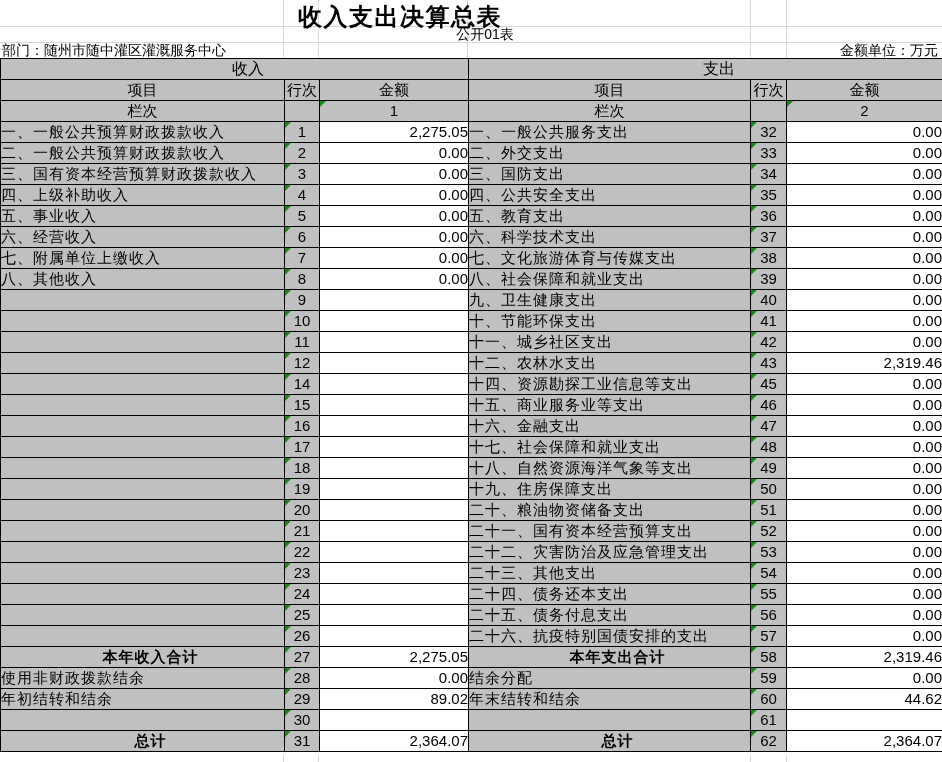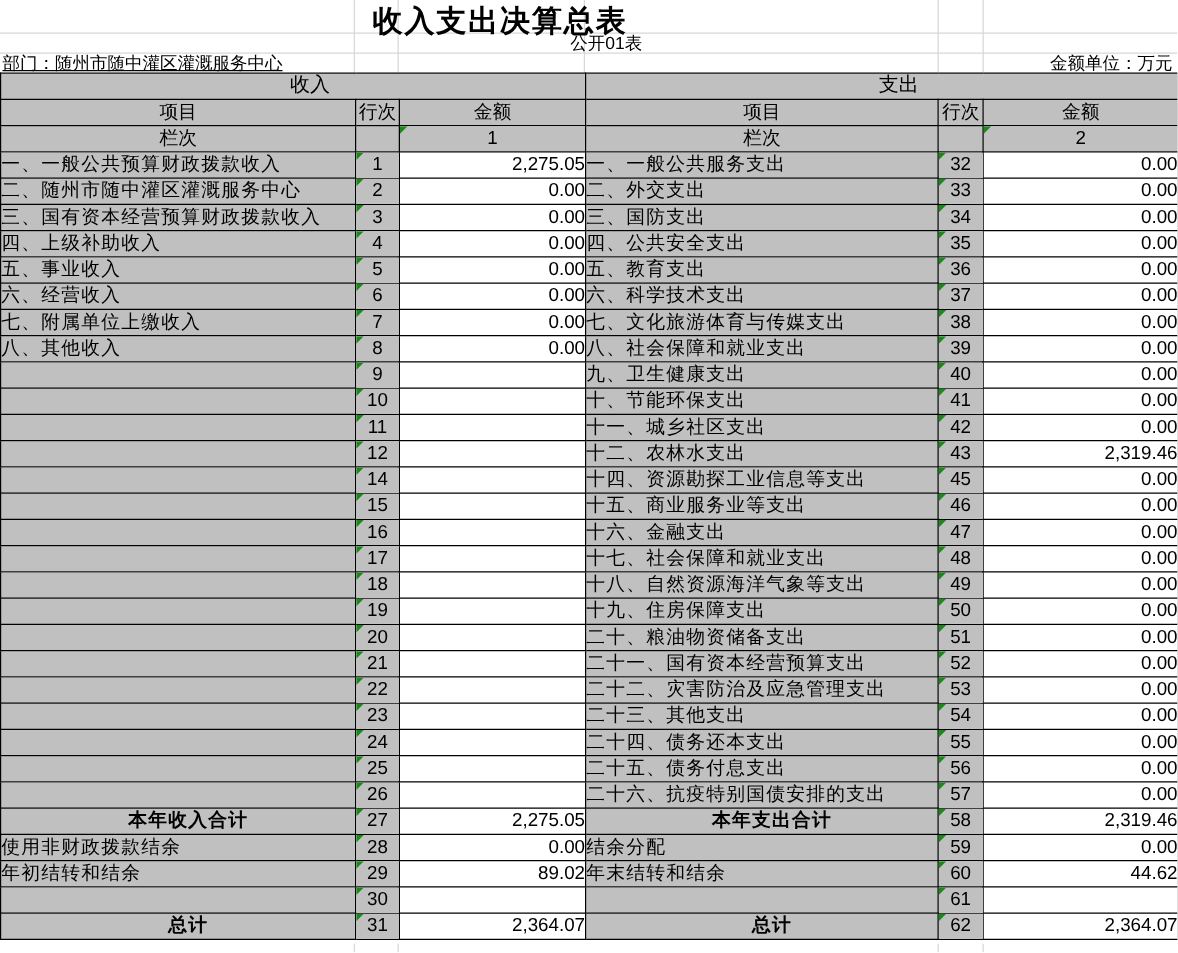--- a/index.html
+++ b/index.html
@@ -19,21 +19,21 @@
 
   .title{
     position:absolute;top:1px;left:0;width:800px;text-align:center;
     font-size:24px;font-weight:bold;letter-spacing:1.5px;white-space:nowrap;
   }
   .meta-sheetno{
     position:absolute;top:26px;left:0;width:938px;height:16px;line-height:16px;
     text-align:center;font-size:14px;margin-left:16px;
   }
   .meta-dept{
-    position:absolute;top:42px;left:2px;height:16px;line-height:16px;font-size:14px;white-space:nowrap;text-decoration:underline;
+    position:absolute;top:42px;left:2px;height:16px;line-height:16px;font-size:14px;white-space:nowrap;
   }
   .meta-unit{
     position:absolute;top:42px;right:4px;height:16px;line-height:16px;font-size:14px;white-space:nowrap;
   }
 
   table.main{
     position:absolute;top:58px;left:0;width:942px;
     border-collapse:collapse;table-layout:fixed;
   }
   table.main td{
@@ -108,21 +108,21 @@
     <tbody id="rows">
         <tr>
           <td class="lab">一、一般公共预算财政拨款收入</td>
           <td class="no tri">1</td>
           <td class="amt">2,275.05</td>
           <td class="lab">一、一般公共服务支出</td>
           <td class="no tri">32</td>
           <td class="amt">0.00</td>
         </tr>
         <tr>
-          <td class="lab">二、随州市随中灌区灌溉服务中心</td>
+          <td class="lab">二、一般公共预算财政拨款收入</td>
           <td class="no tri">2</td>
           <td class="amt">0.00</td>
           <td class="lab">二、外交支出</td>
           <td class="no tri">33</td>
           <td class="amt">0.00</td>
         </tr>
         <tr>
           <td class="lab">三、国有资本经营预算财政拨款收入</td>
           <td class="no tri">3</td>
           <td class="amt">0.00</td>

